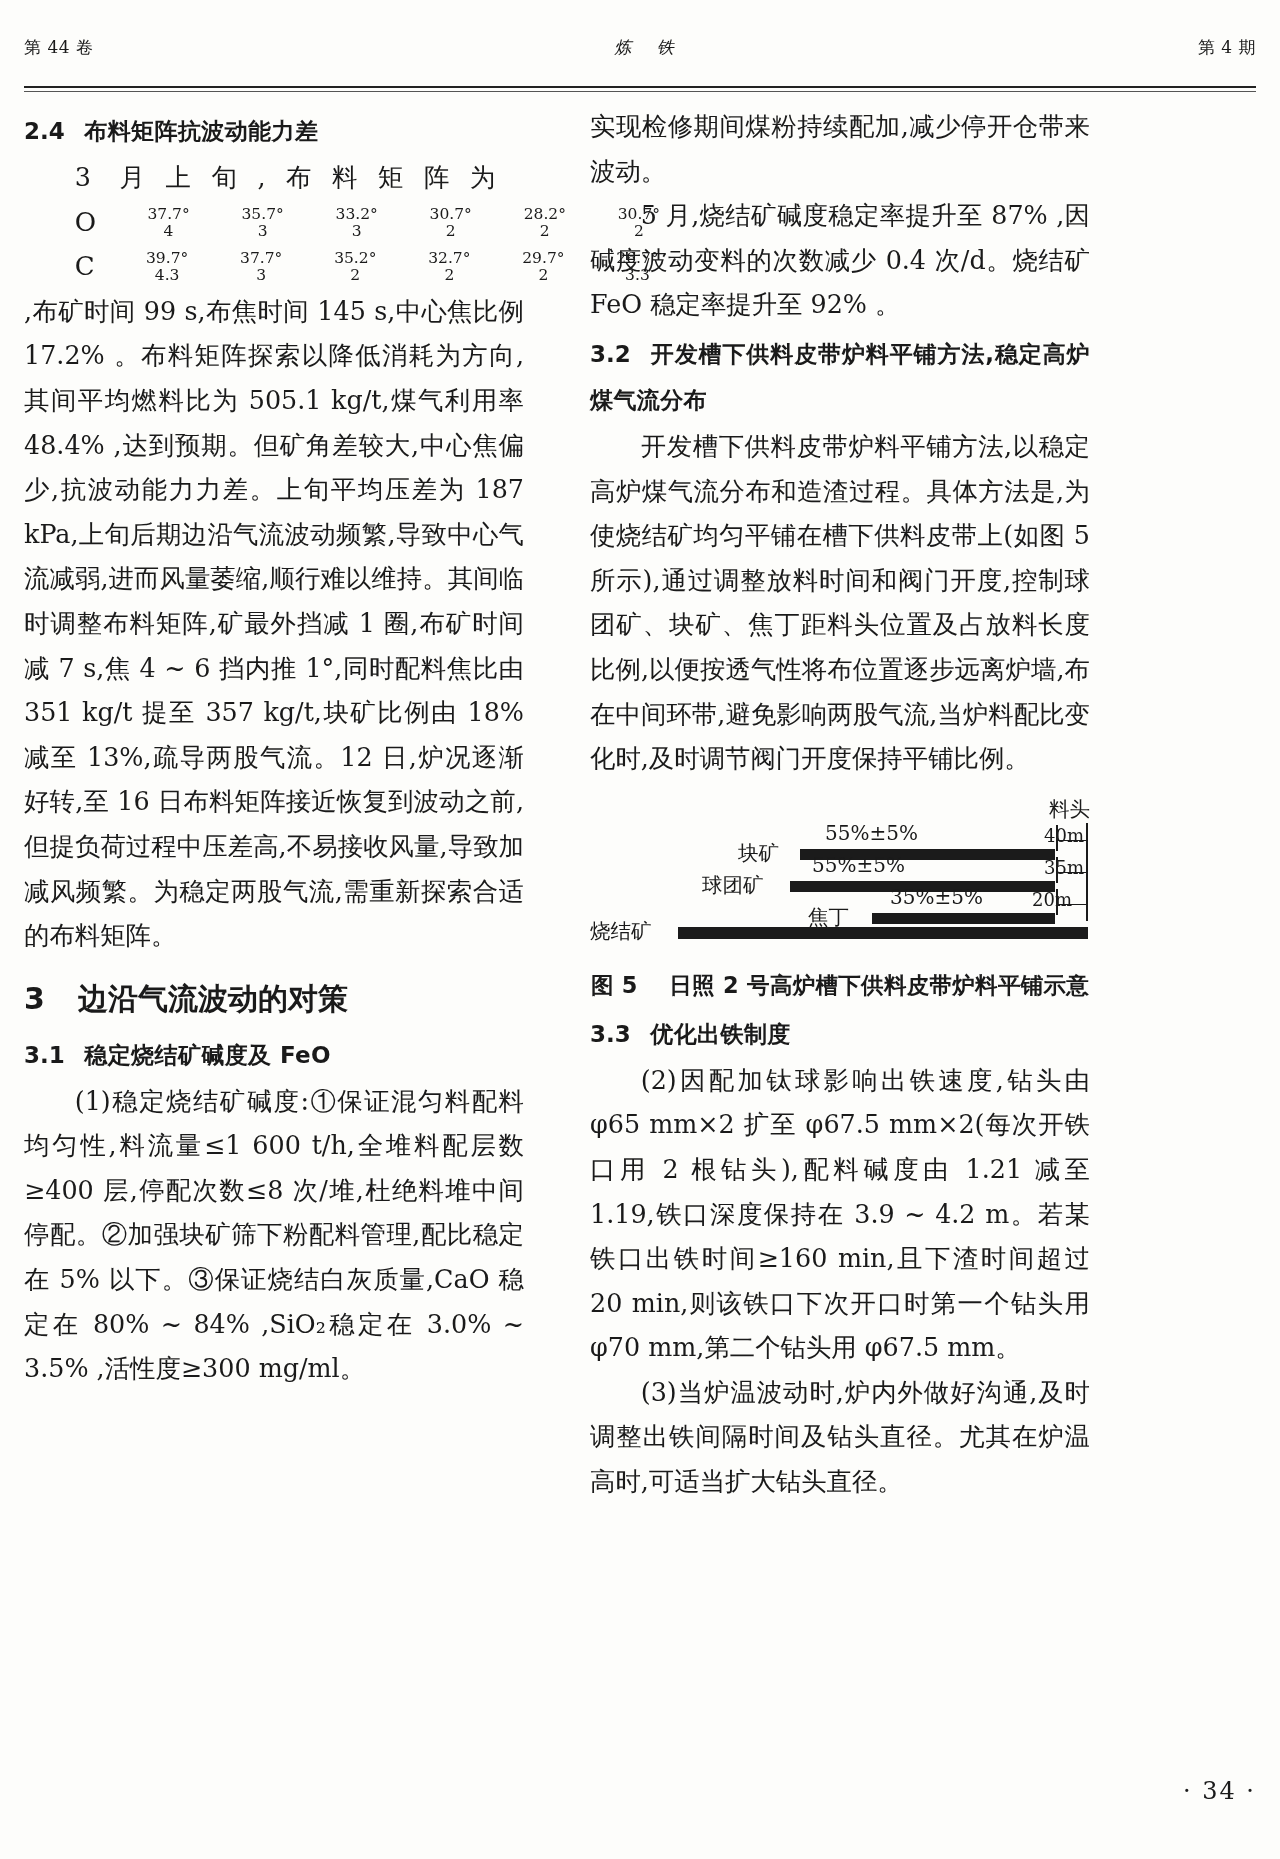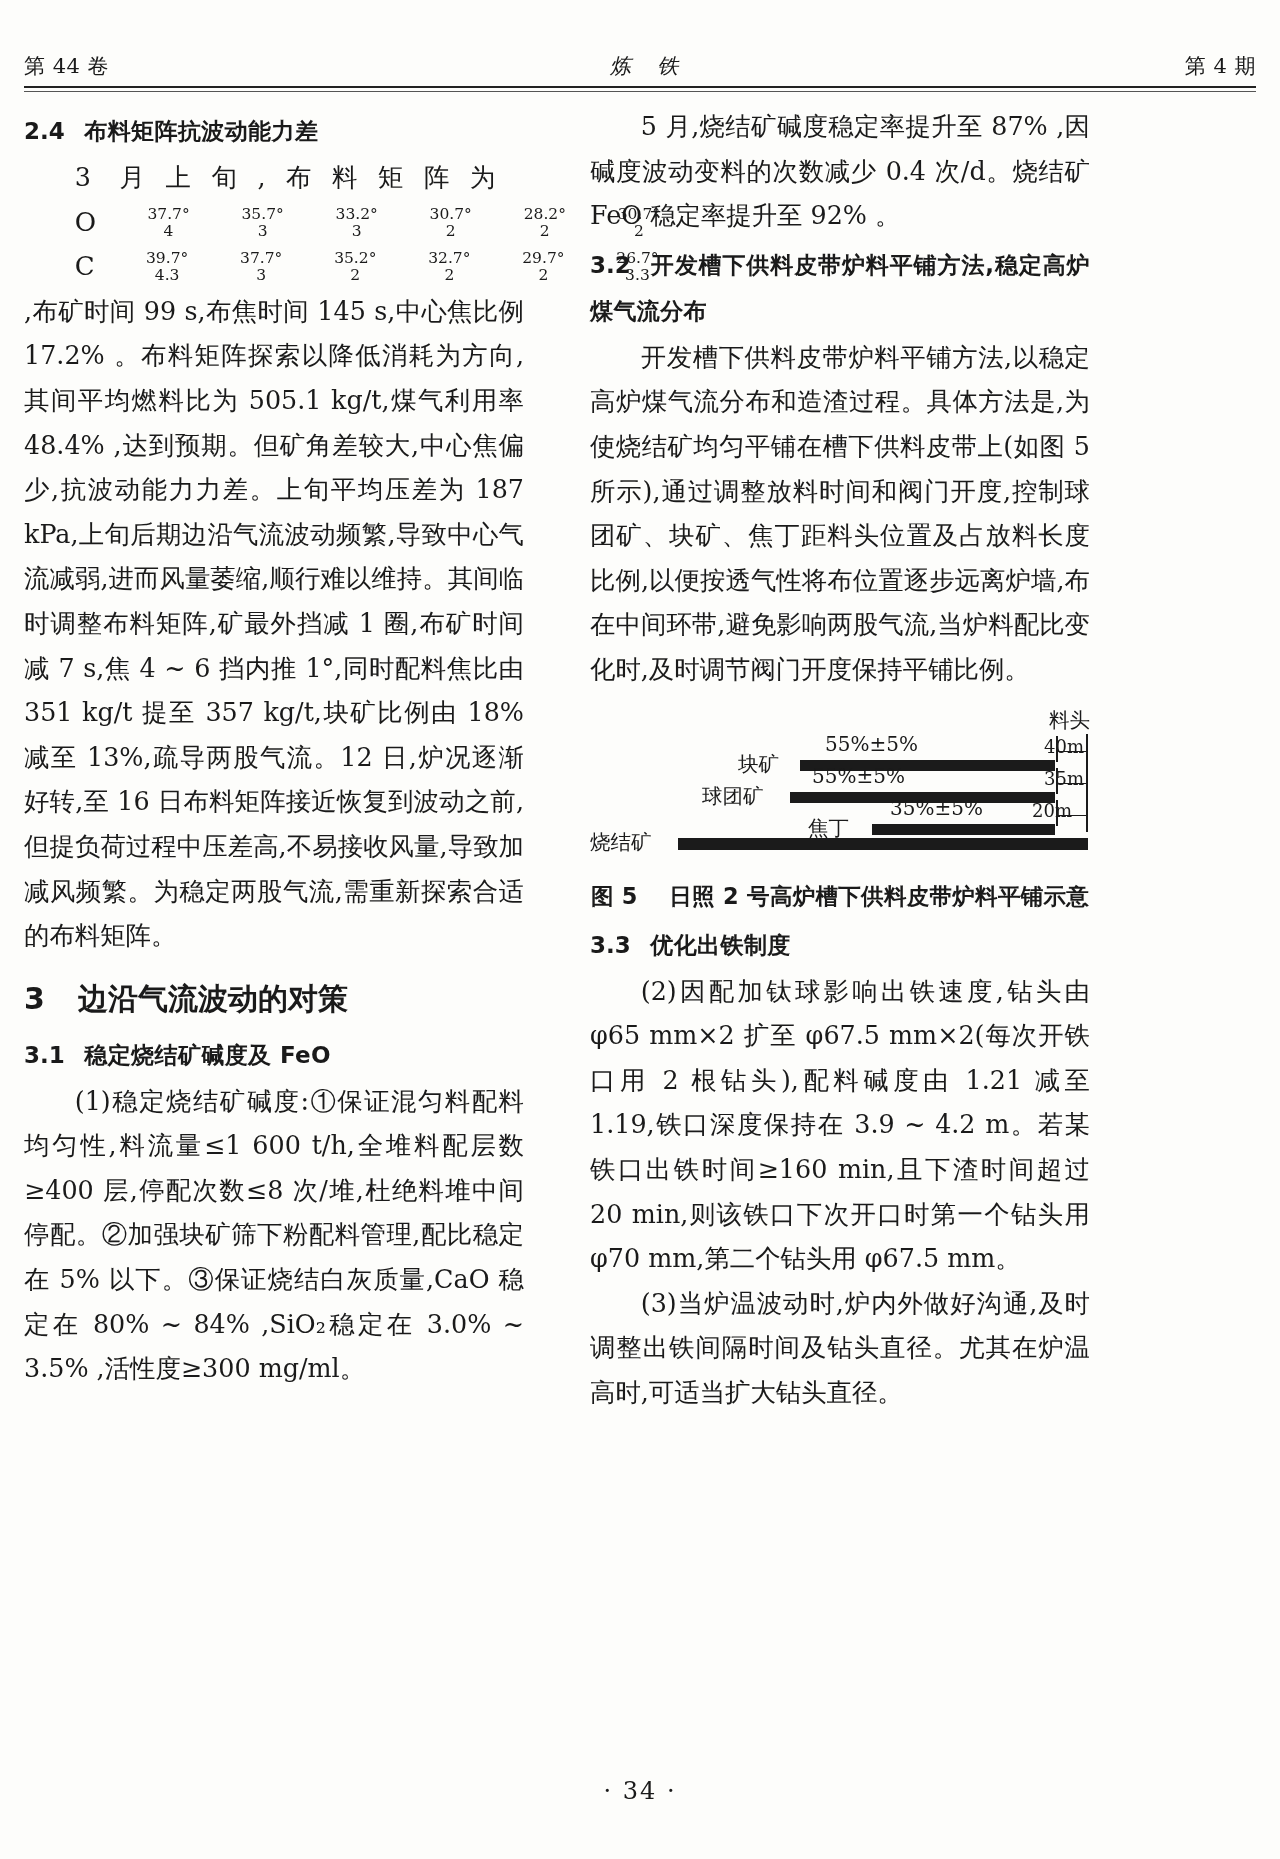--- a/index.html
+++ b/index.html
@@ -12,22 +12,22 @@
     overflow:hidden;
   }
   .page{
     position:absolute; left:0; top:0; width:1280px; height:1859px;
     box-sizing:border-box;
     padding:0;
   }
   
   .runhead{
     position:absolute;left:24px;top:36px;width:1232px;height:44px;
-    display:flex;align-items:flex-end;justify-content:space-between;
-    font-size:21px;letter-spacing:.5px;
+    display:flex;justify-content:space-between;
+    font-size:17px;letter-spacing:.5px;
   }
   .runhead .mid{position:absolute;left:18px;right:0;text-align:center;letter-spacing:10px;font-style:italic;}
   .runhead .side{position:relative;z-index:2;}
   .rules{position:absolute;left:24px;top:86px;width:1232px;}
   .rules .r1{height:2.2px;background:#222;}
   .rules .r2{height:1.2px;background:#555;margin-top:2.5px;}
 
   
   .cols{
     position:absolute;left:24px;top:104px;width:1232px;height:1660px;
@@ -89,21 +89,21 @@
   .figcap{
     text-align:center;font-family:"DejaVu Sans","Liberation Sans",sans-serif;
     font-weight:bold;font-size:22.5px;line-height:40px;margin-top:16px;
     letter-spacing:.3px;
   }
   .figcap .no{margin-right:1.4em;}
 
   
   .folio{
     position:absolute;left:24px;bottom:54px;width:1232px;
-    text-align:center;font-size:24px;letter-spacing:2px;
+    text-align:right;font-size:24px;letter-spacing:2px;
   }
 </style>
 </head>
 <body>
 
 <div class="page">
 
   <div class="runhead">
     <span class="side">第 44 卷</span>
     <span class="mid">炼 铁</span>
@@ -132,20 +132,21 @@
       <div class="h2">
         <span class="num">3.1</span><span>稳定烧结矿碱度及 FeO</span>
       </div>
 
       <p class="ind">(1)稳定烧结矿碱度:①保证混匀料配料均匀性,料流量≤1 600 t/h,全堆料配层数≥400 层,停配次数≤8 次/堆,杜绝料堆中间停配。②加强块矿筛下粉配料管理,配比稳定在 5% 以下。③保证烧结白灰质量,CaO 稳定在 80% ~ 84% ,SiO₂稳定在 3.0% ~ 3.5% ,活性度≥300 mg/ml。</p>
 
     </div>
 
     <div class="col right">
 
+      <p>实现检修期间煤粉持续配加,减少停开仓带来波动。</p>
       <p class="ind">5 月,烧结矿碱度稳定率提升至 87% ,因碱度波动变料的次数减少 0.4 次/d。烧结矿 FeO 稳定率提升至 92% 。</p>
 
       <div class="h2">
         <span class="num">3.2</span><span>开发槽下供料皮带炉料平铺方法,稳定高炉煤气流分布</span>
       </div>
 
       <p class="ind">开发槽下供料皮带炉料平铺方法,以稳定高炉煤气流分布和造渣过程。具体方法是,为使烧结矿均匀平铺在槽下供料皮带上(如图 5 所示),通过调整放料时间和阀门开度,控制球团矿、块矿、焦丁距料头位置及占放料长度比例,以便按透气性将布位置逐步远离炉墙,布在中间环带,避免影响两股气流,当炉料配比变化时,及时调节阀门开度保持平铺比例。</p>
 
       <div class="figwrap">
         <div class="fig">

